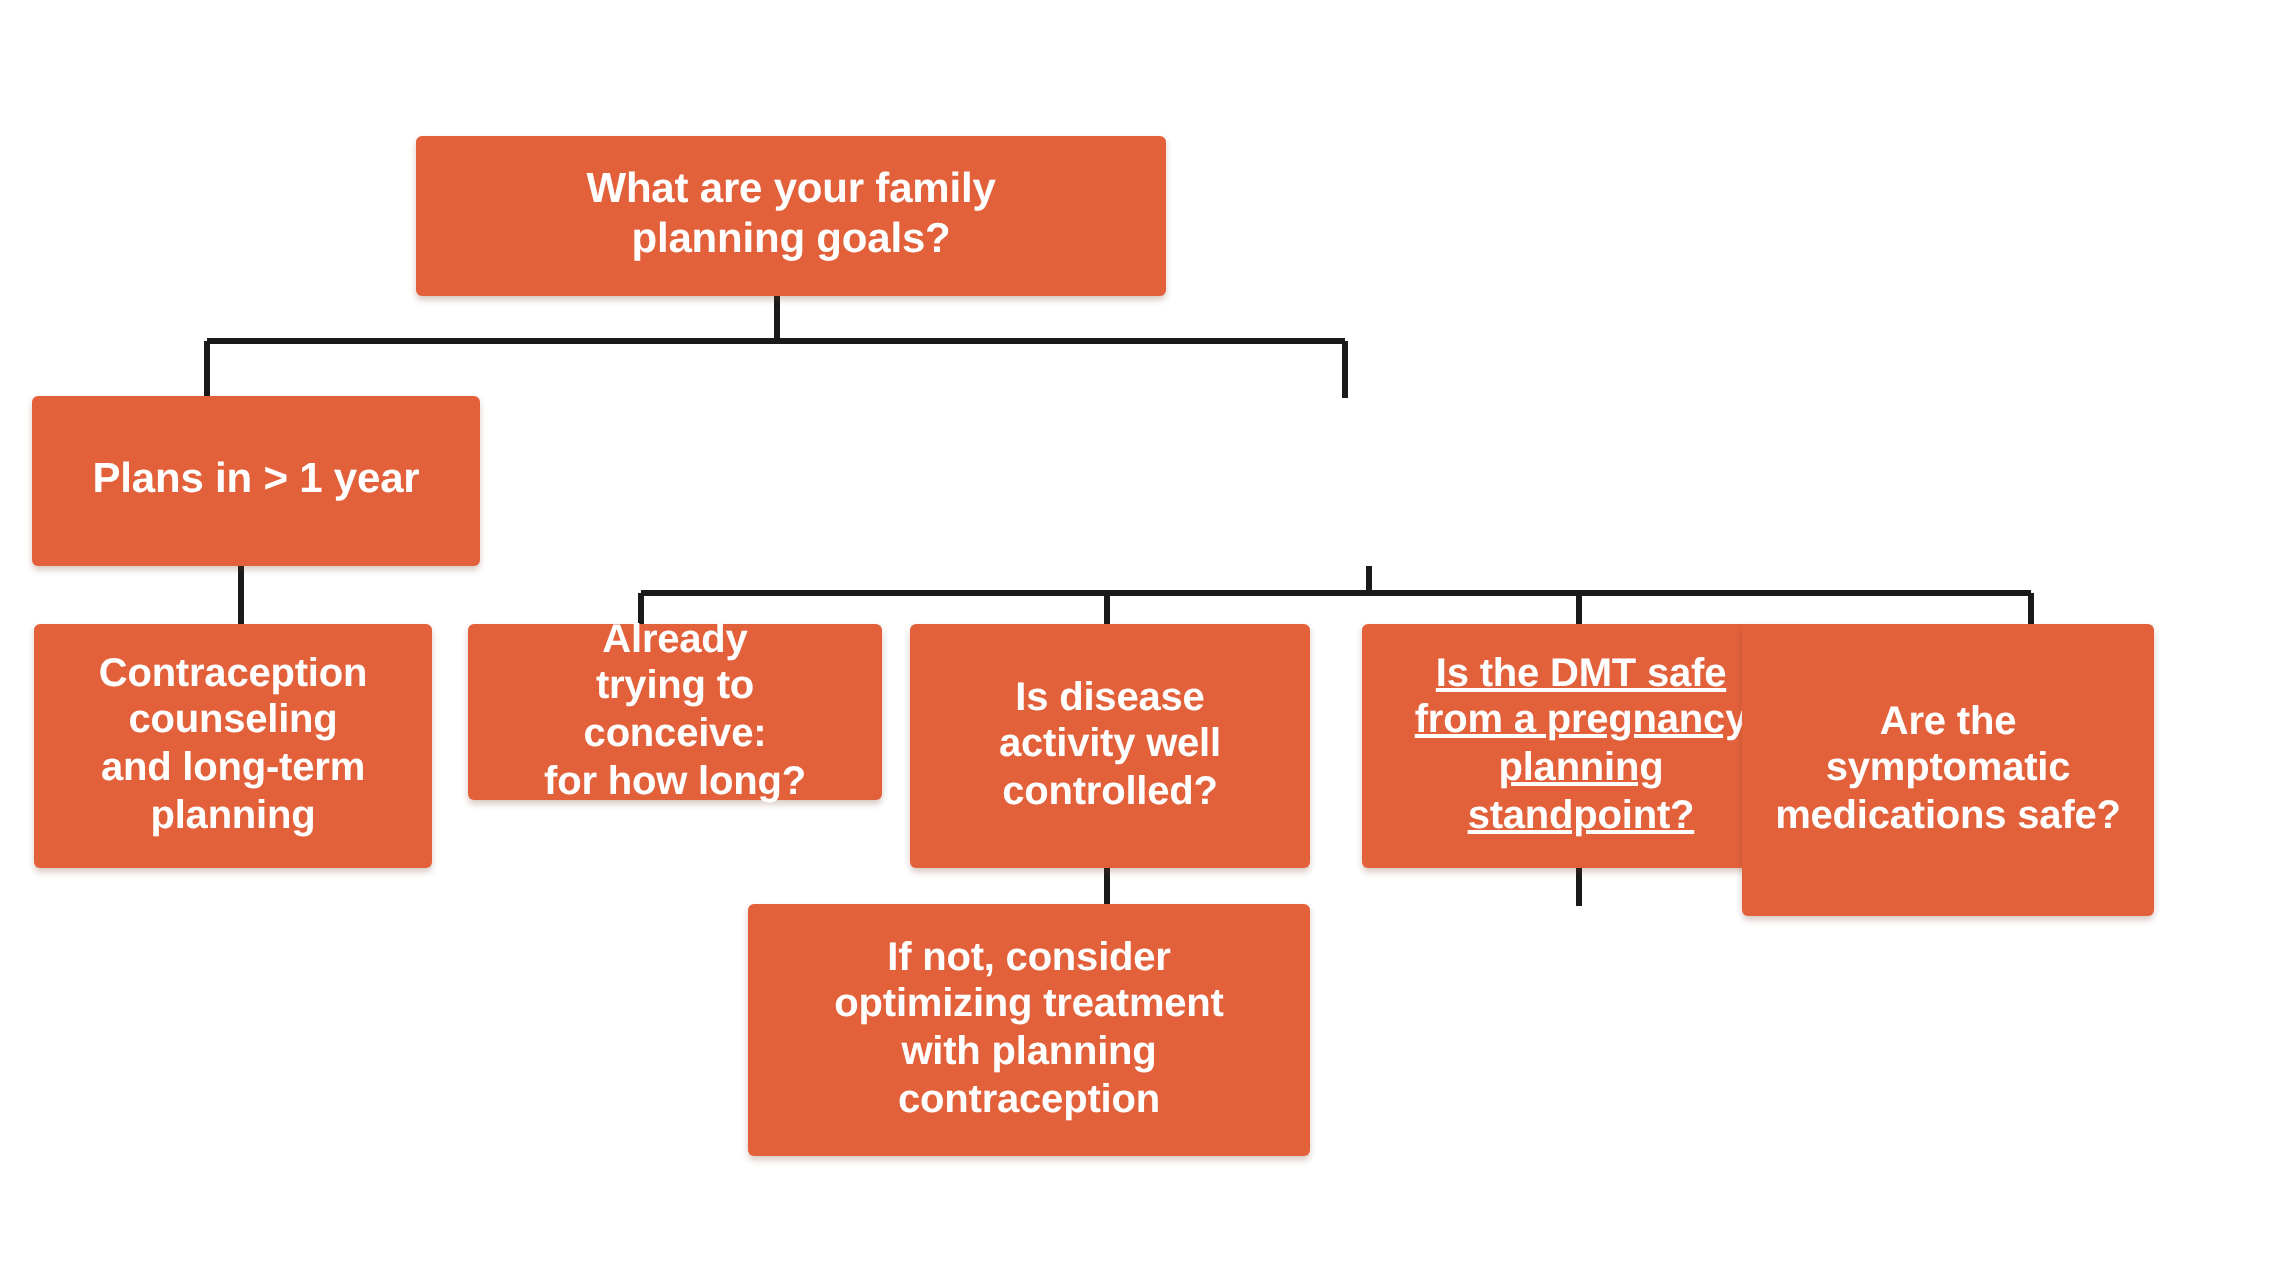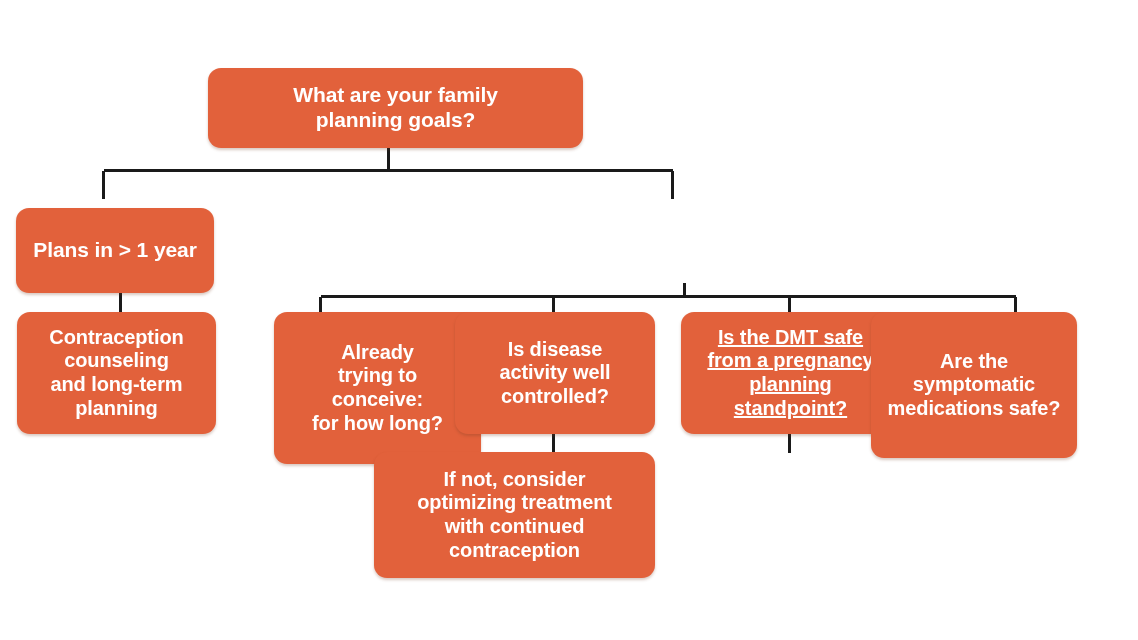--- a/index.html
+++ b/index.html
@@ -28,21 +28,21 @@
     height: 640px;
     z-index: 1;
     pointer-events: none;
   }
 
   
   .node {
     position: absolute;
     z-index: 2;
     background: #E2613B;
-    border-radius: 13px;
+    border-radius: 3px;
     box-shadow: 0 2px 3px rgba(120, 60, 35, 0.28);
     display: flex;
     align-items: center;
     justify-content: center;
     text-align: center;
     color: #ffffff;
     font-weight: bold;
     line-height: 1.18;
     letter-spacing: -0.1px;
     padding: 21px 8px;
@@ -82,45 +82,45 @@
       <path d="M 1015.5 296.5 L 1015.5 313"></path>
 
       <path d="M 553.5 434 L 553.5 453"></path>
       <path d="M 789.5 434 L 789.5 453"></path>
     </g>
   </svg>
 
   <div class="node root" style="left:208px; top:68px; width:375px; height:80px;">What are your family
 planning goals?</div>
 
-  <div class="node level2" style="left:16px; top:198px; width:198px; height:85px;margin-top:10px;">Plans in &gt; 1 year</div>
+  <div class="node level2" style="left:16px; top:198px; width:224px; height:85px;">Plans in &gt; 1 year</div>
 
 
   <div class="node level3" style="left:17px; top:312px; width:199px; height:122px;">Contraception
 counseling
 and long-term
 planning</div>
 
-  <div class="node level3" style="left:234px; top:312px; width:207px; height:152px;margin-left:40px;">Already
+  <div class="node level3" style="left:234px; top:312px; width:207px; height:88px;">Already
 trying to
 conceive:
 for how long?</div>
 
   <div class="node level3" style="left:455px; top:312px; width:200px; height:122px;">Is disease
 activity well
 controlled?</div>
 
   <div class="node level3" style="left:681px; top:312px; width:219px; height:122px;text-decoration:underline;">Is the DMT safe
 from a pregnancy
 planning
 standpoint?</div>
 
   <div class="node level3" style="left:871px; top:312px; width:206px; height:146px;">Are the
 symptomatic
 medications safe?</div>
 
   <div class="node level4" style="left:374px; top:452px; width:281px; height:126px;">If not, consider
 optimizing treatment
-with continued
+with planning
 contraception</div>
 
 
 </div>
 
 </body></html>

